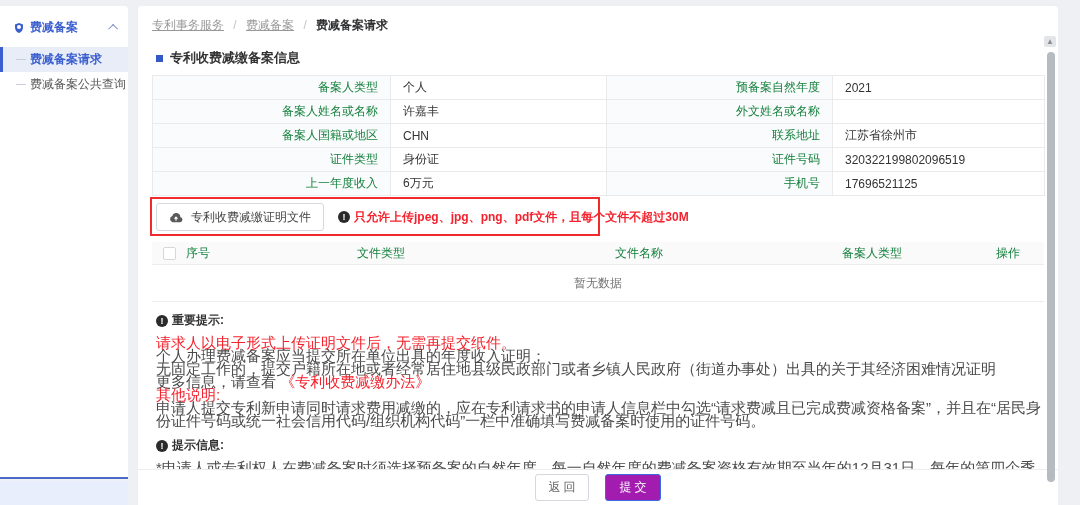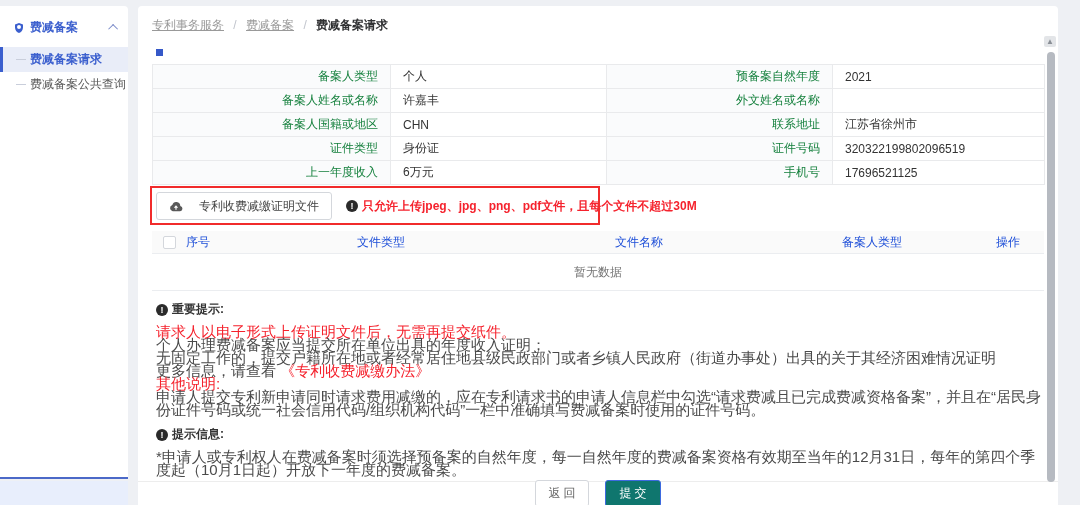--- a/index.html
+++ b/index.html
@@ -36,56 +36,56 @@
   
   .info-table { width:892px; border-collapse:collapse; table-layout:fixed; }
   .info-table td { height:24px; border:1px solid #e9eaec; font-size:12px; padding:0 12px; }
   .info-table td.lbl { background:#fafbfc; color:#15803d; text-align:right; }
   .info-table td.val { background:#fff; color:#333; text-align:left; }
 
   
   .upload-row { position:relative; margin:6px 0 10px 4px; height:30px; display:flex; align-items:center; gap:14px; }
   .red-box { position:absolute; left:-6px; top:-5px; width:450px; height:39px;
     border:2px solid #f12b2b; pointer-events:none; z-index:2; }
-  .upload-btn { display:inline-flex; align-items:center; gap:16px; height:28px; padding:0 12px;
+  .upload-btn { display:inline-flex; align-items:center; gap:8px; height:28px; padding:0 12px;
     background:#fff; border:1px solid #d4d7dc; border-radius:3px; font-size:12px; color:#444; cursor:pointer; }
   .hint { display:inline-flex; align-items:center; gap:4px; }
   .excl { display:inline-flex; align-items:center; justify-content:center; width:12px; height:12px;
     border-radius:50%; background:#2b2b2b; color:#fff; font-size:9px; font-weight:bold; flex:0 0 12px; }
   .hint-text { color:#f5222d; font-size:12px; font-weight:bold; }
 
   
   .files-table { width:892px; margin-top:6px; font-size:12px; }
   .ft-head { display:flex; align-items:center; height:23px; background:#fafafa;
-    border-bottom:1px solid #ebedf0; color:#1d4ed8; }
+    border-bottom:1px solid #ebedf0; color:#15803d; }
   .col { text-align:center; }
   .c-check { width:34px; display:flex; justify-content:center; }
   .c-idx { width:70px; text-align:left; }
   .c-type { width:250px; }
   .c-name { width:266px; }
   .c-time { width:200px; }
   .c-act { width:72px; }
   .checkbox { width:13px; height:13px; border:1px solid #d4d7dc; border-radius:2px; background:#fff; cursor:pointer; }
   .ft-empty { height:37px; display:flex; align-items:center; justify-content:center;
     color:#737373; border-bottom:1px solid #ebedf0; }
 
   
   .notes { margin:10px 0 0 4px; }
   .note-title { display:flex; align-items:center; gap:4px; font-size:12px; font-weight:bold;
     color:#333; margin-bottom:7px; }
   .notes p { font-size:15px; line-height:13px; color:#4a4a4a; }
   .notes p.red, .notes span.red { color:#f5222d; }
   .red-link { color:#f5222d; cursor:pointer; text-decoration:none; }
 
   
-  .footer { position:absolute; left:0; bottom:0; width:100%; height:24px; background:#fff;
+  .footer { position:absolute; left:0; bottom:0; width:100%; height:36px; background:#fff;
     border-top:1px solid #ededed; display:flex; align-items:center; justify-content:center; gap:16px; }
   .btn-back { min-width:54px; height:27px; background:#fff; border:1px solid #d4d7dc; border-radius:3px;
     color:#666; font-size:12px; letter-spacing:3px; padding:0 8px 0 11px; cursor:pointer; }
-  .btn-submit { min-width:56px; height:27px; background:#0f766e; border:1px solid #3d6ae0; border-radius:3px;
+  .btn-submit { min-width:56px; height:27px; background:#a21caf; border:1px solid #3d6ae0; border-radius:3px;
     color:#fff; font-size:12px; letter-spacing:3px; padding:0 8px 0 11px; cursor:pointer; }
 
   
   .scroll-track { position:absolute; right:2px; top:30px; bottom:0; width:10px; }
   .scroll-icon { position:absolute; right:0; top:0; width:12px; height:11px; background:#e3e5e8;
     border-radius:2px; color:#8a8f96; font-size:8px; line-height:11px; text-align:center; cursor:pointer; }
   .scroll-thumb { position:absolute; right:1px; top:16px; width:8px; height:430px;
     background:#b6bac1; border-radius:4px; cursor:grab; }
 </style>
 </head>
@@ -118,20 +118,21 @@
     <span class="bc-sep">/</span>
     <span class="bc-link">费减备案</span>
     <span class="bc-sep">/</span>
     <span class="bc-current">费减备案请求</span>
   </div>
 
   <div class="content">
 
     <div class="sec-title">
       <span class="sq"></span>
+      <span>专利收费减缴备案信息</span>
     </div>
 
     <table class="info-table">
       <colgroup>
           <col style="width:238px">
           <col style="width:216px">
           <col style="width:226px">
           <col style="width:212px">
         </colgroup>
       <tbody>

